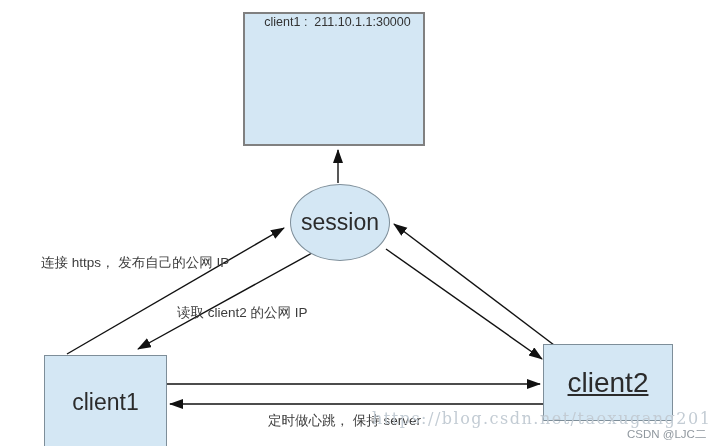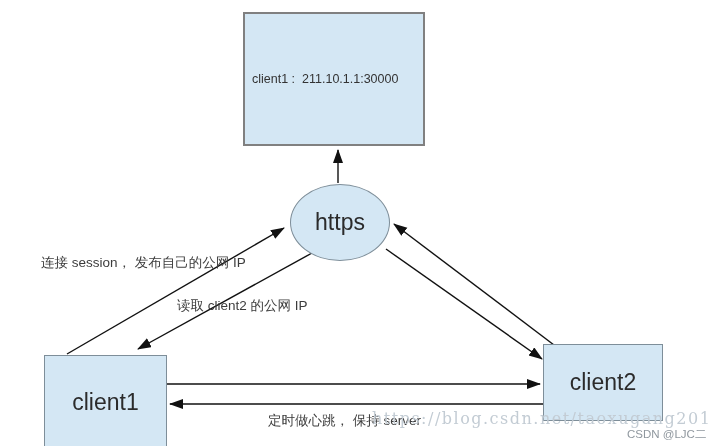--- a/index.html
+++ b/index.html
@@ -18,37 +18,37 @@
   .arrow-layer{position:absolute;left:0;top:0;width:710px;height:446px;}
   .node{
     position:absolute;background:var(--node-fill);
     border:1.6px solid var(--node-border);
     display:flex;align-items:center;justify-content:center;
     color:#2b2b2b;box-sizing:border-box;
   }
   .nat-table{
     left:243px;top:12px;width:182px;height:134px;
     border:2px solid #808080;
-    flex-direction:column;align-items:flex-start;justify-content:center;
+    align-items:flex-start;justify-content:center;
     padding-left:7px;
   }
   .nat-line{
     font-size:12.5px;line-height:16px;color:#333333;white-space:pre;
   }
   .server{
     left:290px;top:184px;width:100px;height:77px;border-radius:50%;
     font-size:23px;
   }
   .client1{left:44px;top:355px;width:123px;height:94px;font-size:23px;}
-  .client2{left:543px;top:344px;width:120px;height:77px;font-size:23px;}
+  .client2{left:543px;top:344px;width:130px;height:77px;font-size:28px;text-decoration:underline;}
   .label{
     position:absolute;font-size:13.5px;color:var(--label);white-space:pre;
   }
   .label-connect{left:41px;top:254px;}
-  .label-read{left:177px;top:297px;}
+  .label-read{left:177px;top:304px;}
   .label-heartbeat{left:268px;top:412px;}
   .wm-url{
     position:absolute;left:372px;top:409px;
     font-family:"DejaVu Serif", serif;font-size:16px;letter-spacing:1.5px;
     color:var(--wm-url);white-space:nowrap;
   }
   .wm-badge{
     position:absolute;left:627px;top:427px;
     font-size:11.5px;color:var(--wm-badge);white-space:nowrap;
   }
@@ -78,31 +78,31 @@
     <line x1="167" y1="384" x2="540" y2="384" stroke="#111111" stroke-width="1.4" marker-end="url(#ah)"></line>
 
     <line x1="543" y1="404" x2="170" y2="404" stroke="#111111" stroke-width="1.4" marker-end="url(#ah)"></line>
   </svg>
 
   <div class="node nat-table">
     <div class="nat-line">client1 :  211.10.1.1:30000</div>
   </div>
 
   <div class="node server">
-    <span>https</span>
+    <span>session</span>
   </div>
 
   <div class="node client1">
     <span>client1</span>
   </div>
 
   <div class="node client2">
     <span>client2</span>
   </div>
 
-  <div class="label label-connect">连接 session， 发布自己的公网 IP</div>
+  <div class="label label-connect">连接 https， 发布自己的公网 IP</div>
   <div class="label label-read">读取 client2 的公网 IP</div>
   <div class="label label-heartbeat">定时做心跳， 保持 server</div>
 
   <div class="wm-url">https://blog.csdn.net/taoxugang2012</div>
   <div class="wm-badge">CSDN @LJC二</div>
 
 </div>
 
 </body></html>

